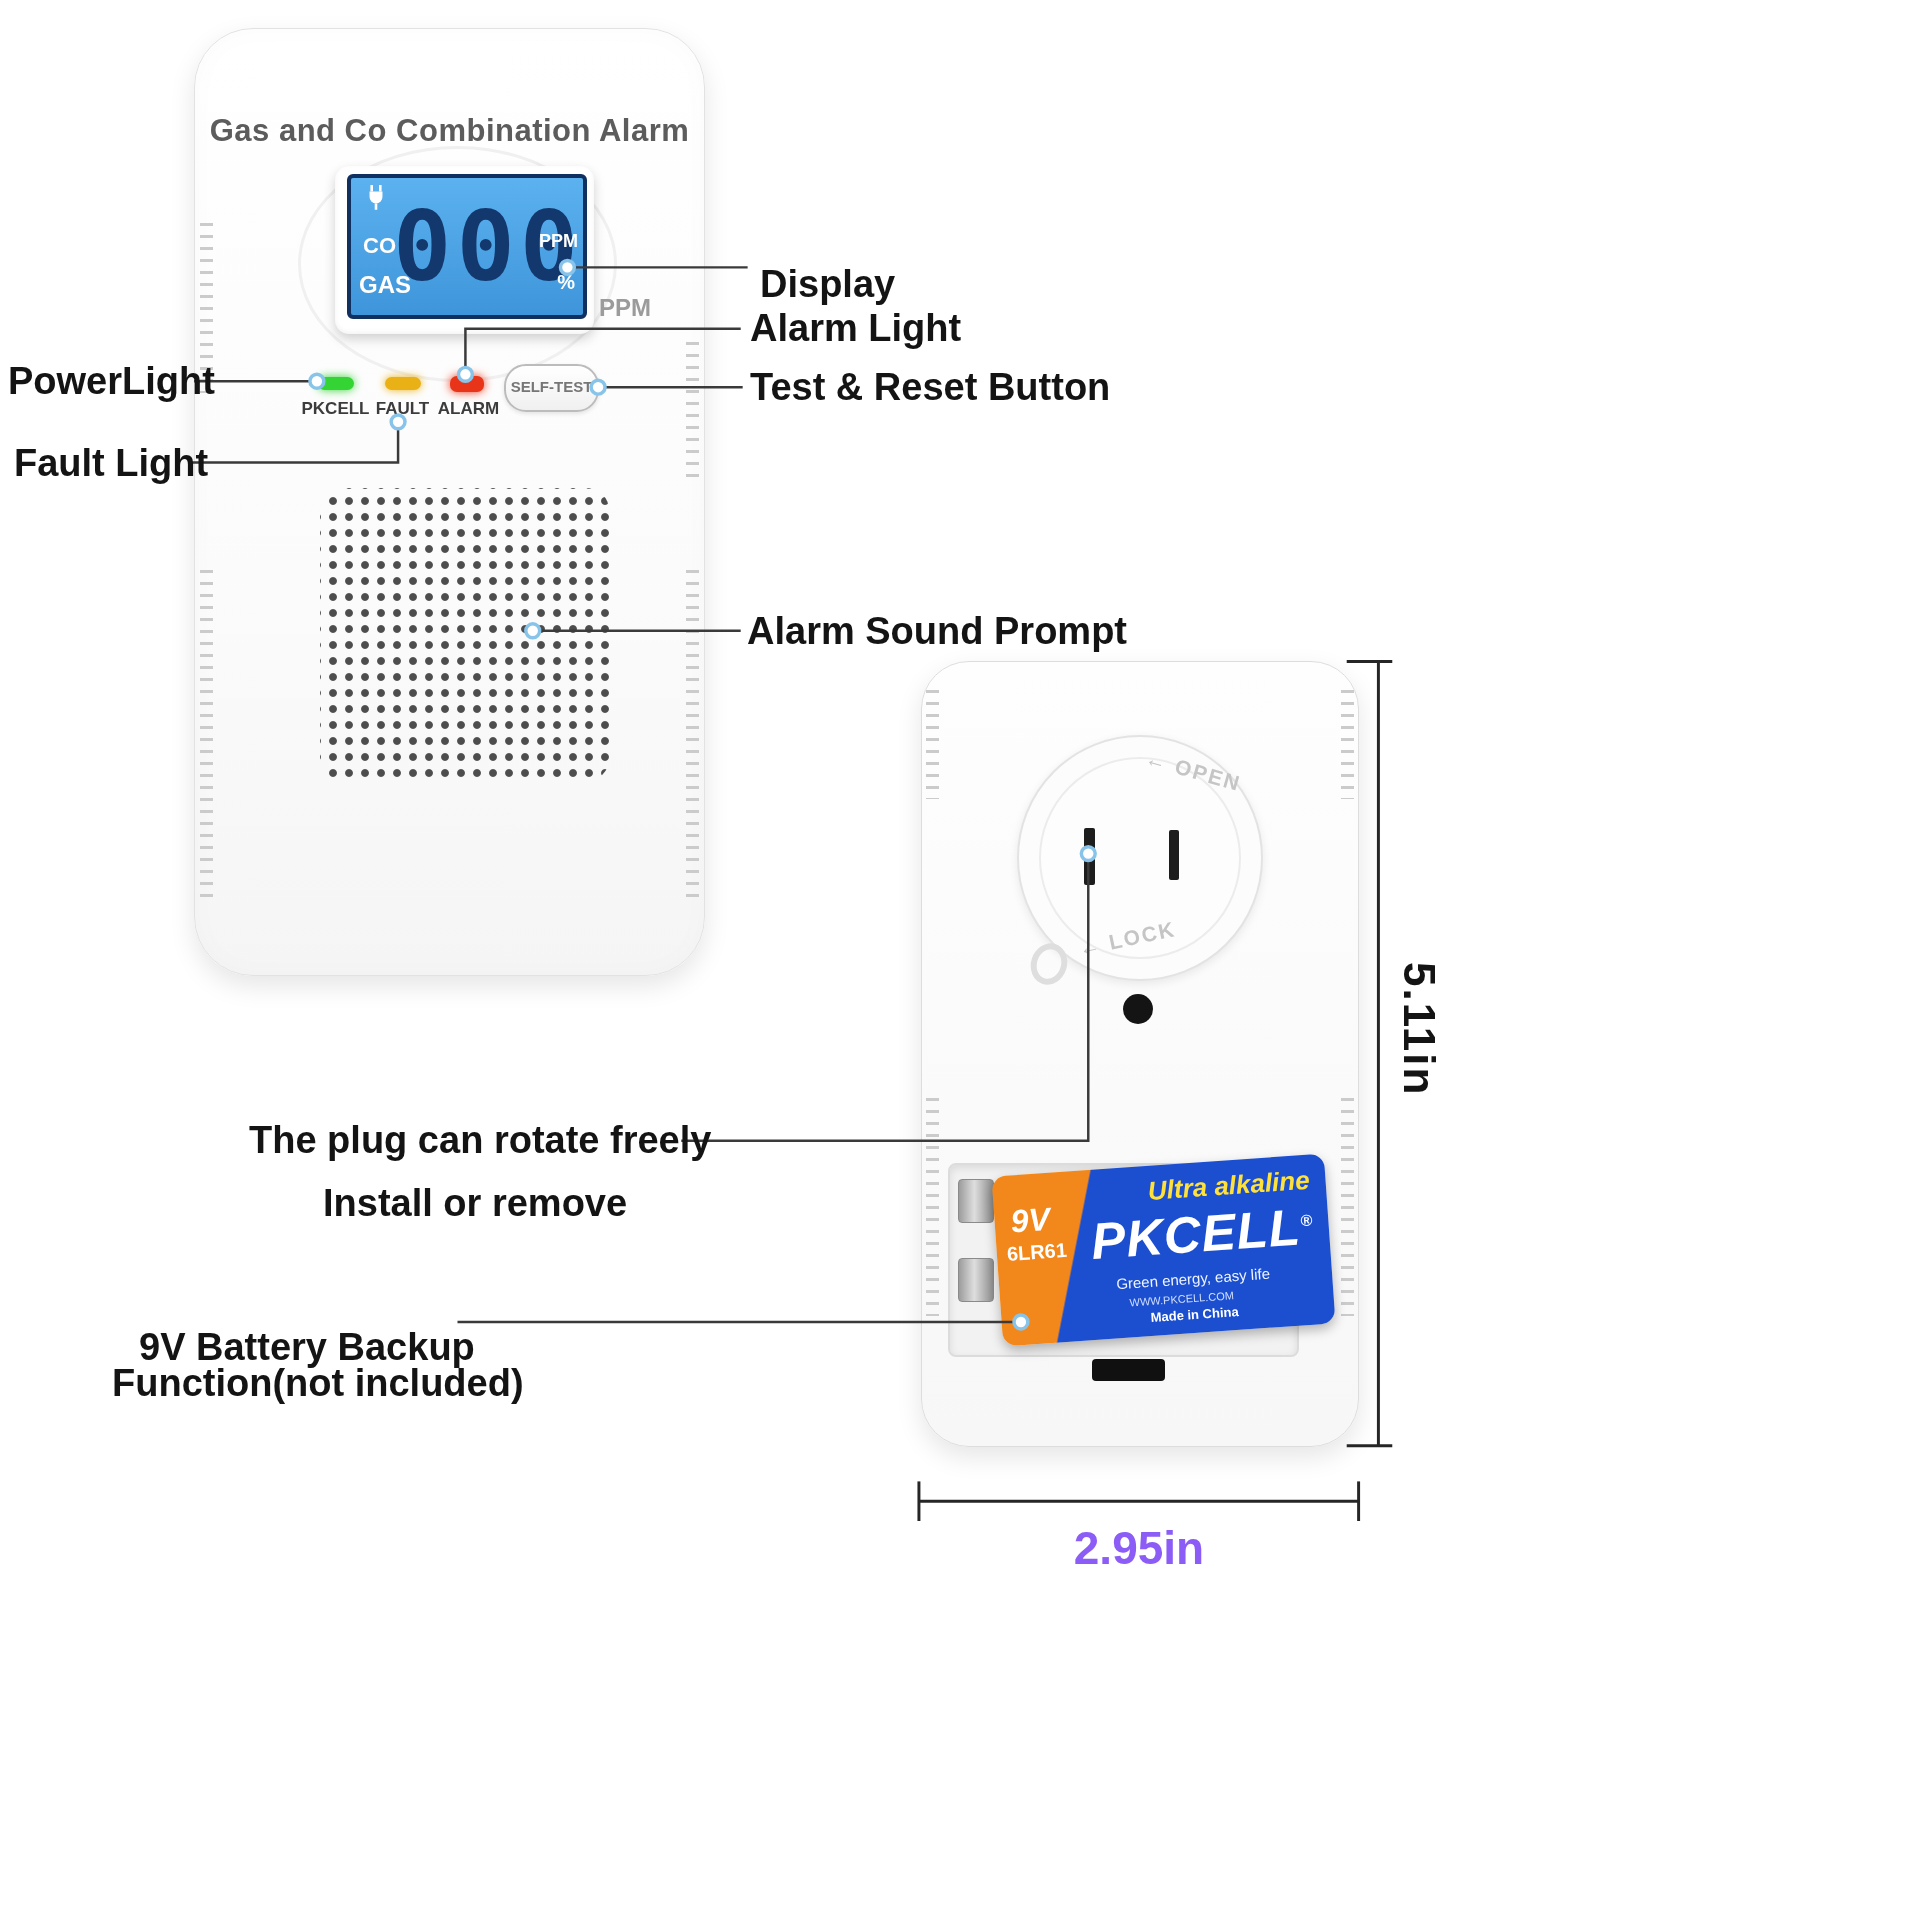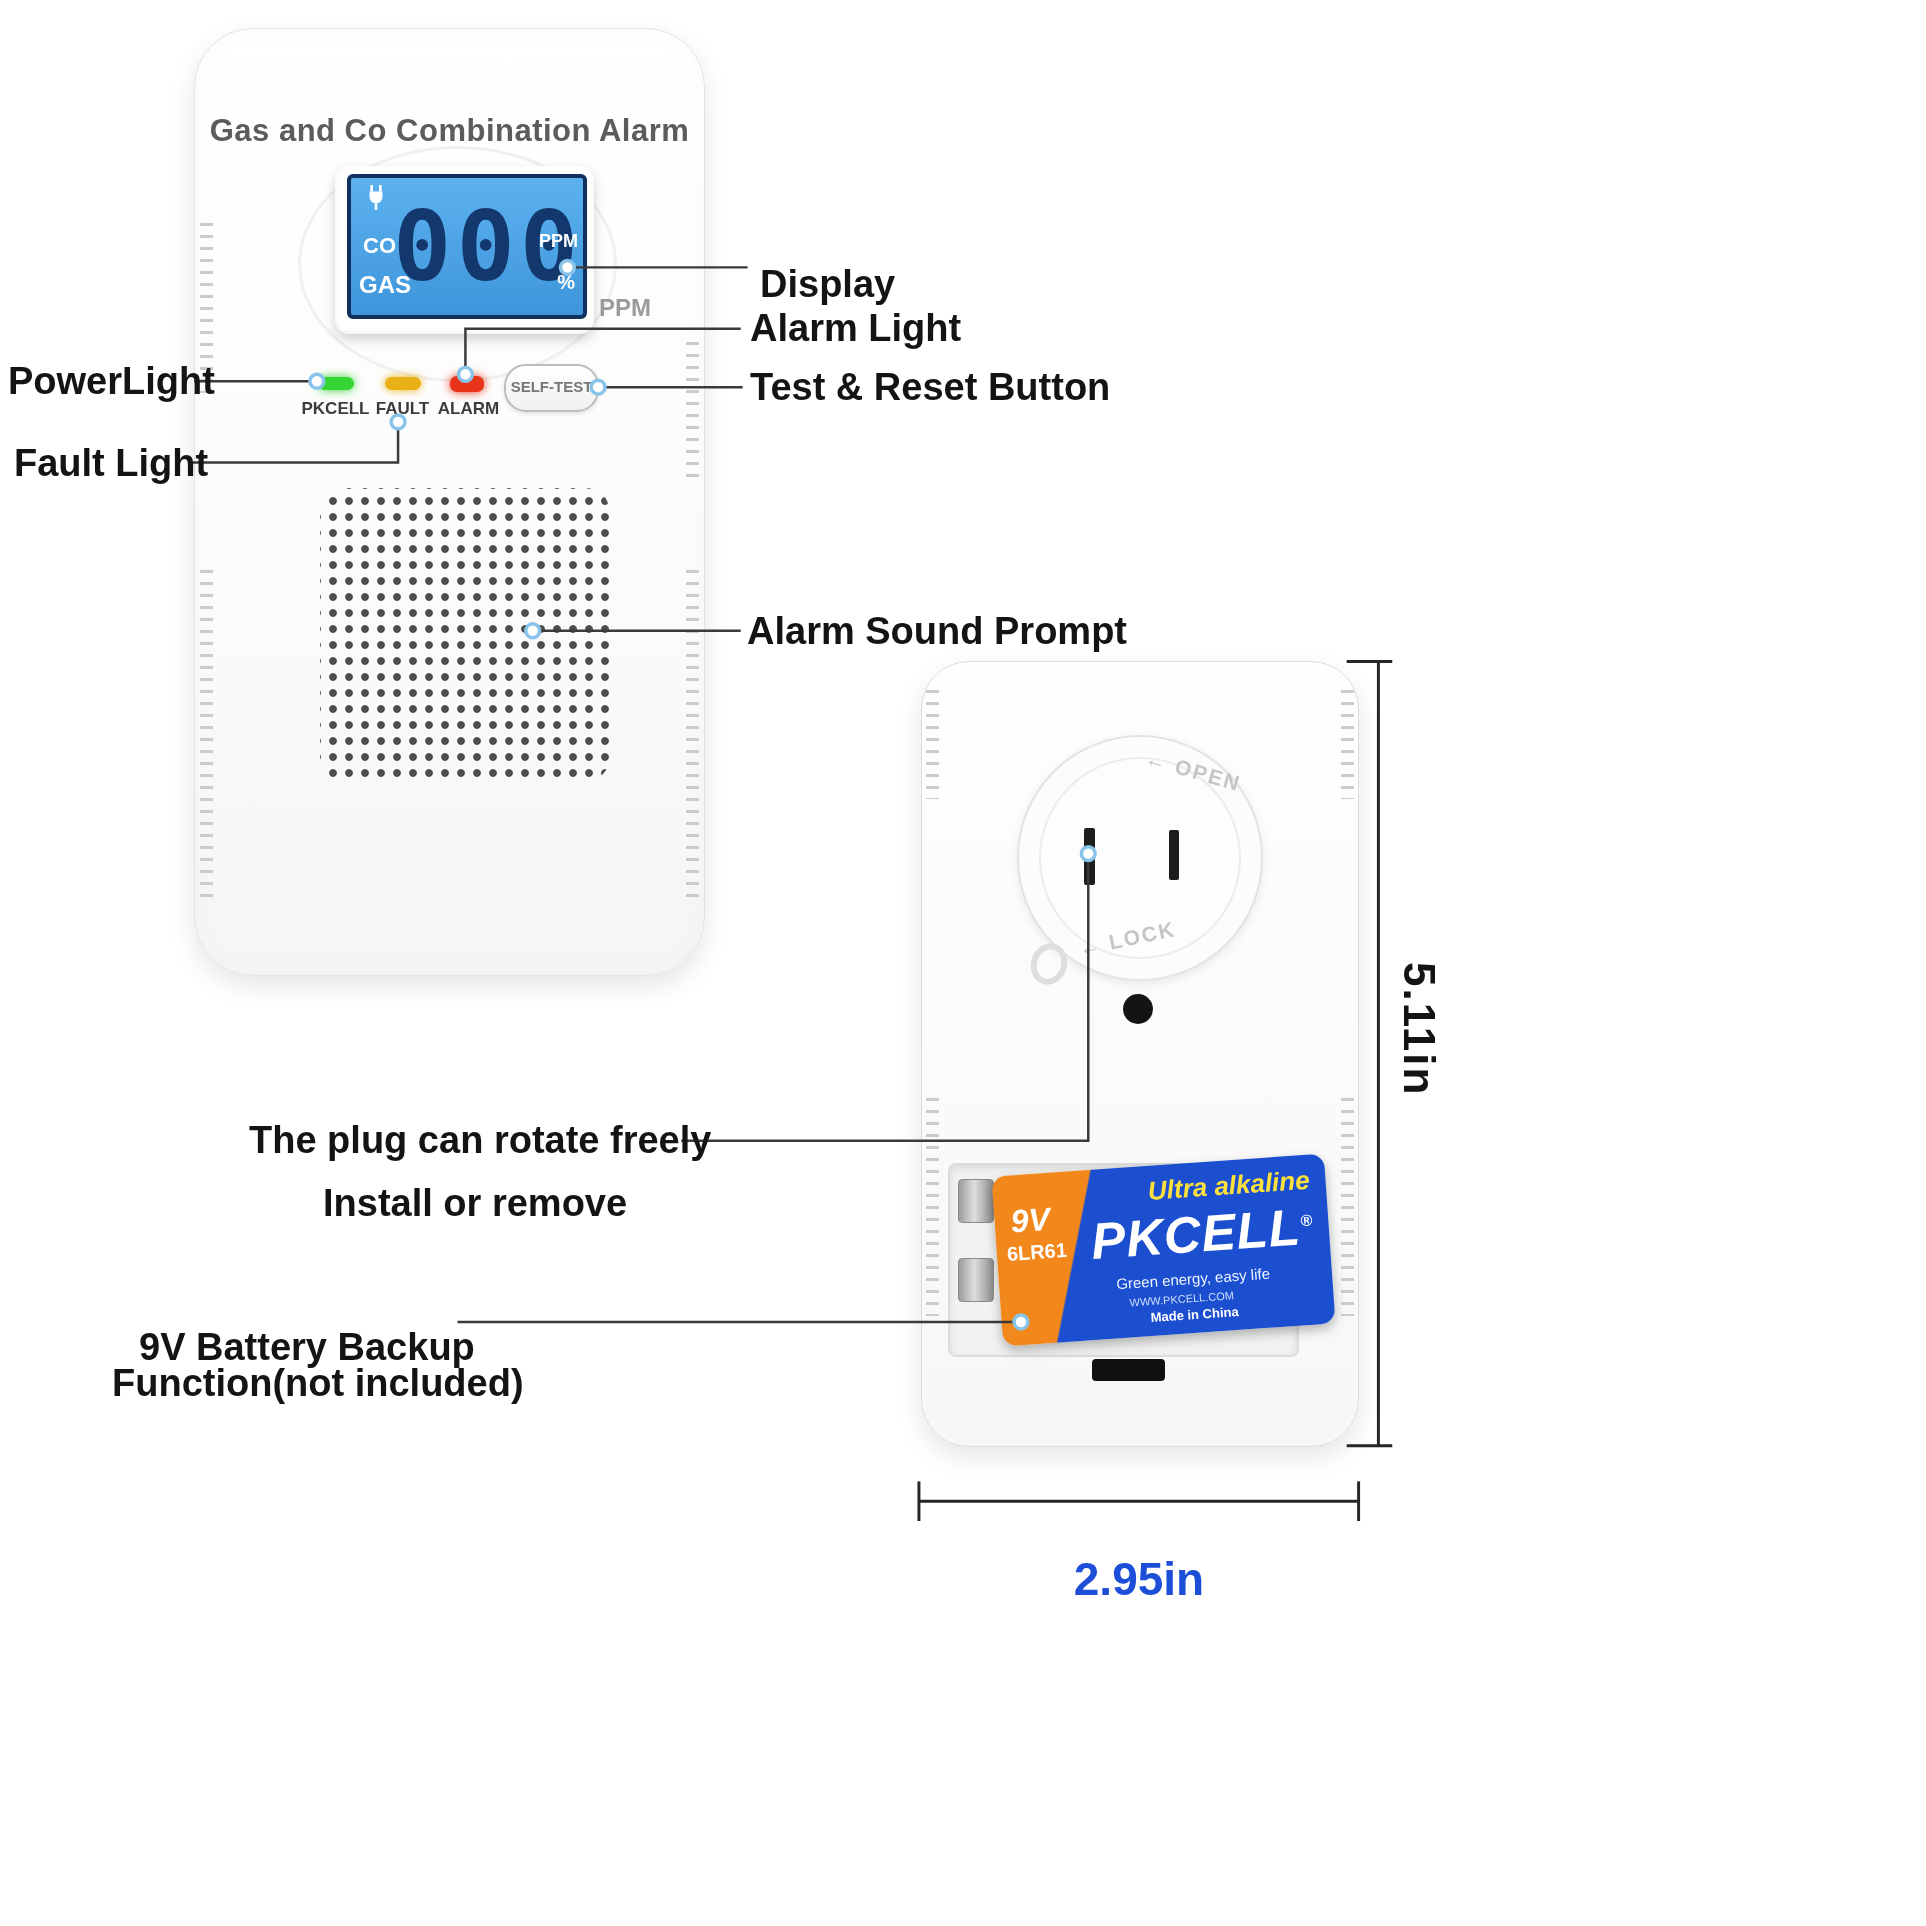--- a/index.html
+++ b/index.html
@@ -118,21 +118,21 @@
   .label {
     position:absolute; font-weight:bold; font-size:38px; color:#141414;
     white-space:nowrap; z-index:60;
   }
   .dim-label-v {
     position:absolute; left:1394px; top:962px; writing-mode:vertical-rl;
     font-size:44px; font-weight:bold; color:#141414; z-index:60; letter-spacing:2px;
   }
   .dim-label-h {
     position:absolute; left:1030px; top:1521px; width:218px; text-align:center;
-    font-size:46px; font-weight:bold; color:#1d4ed8; z-index:60;margin-top:31px;
+    font-size:46px; font-weight:bold; color:#8b5cf6; z-index:60;
   }
   #overlay { position:absolute; left:0; top:0; z-index:50; pointer-events:none; }
 </style>
 </head>
 <body>
 
 <div id="canvas">
 
   <div id="front-device">
     <div class="front-title">Gas and Co Combination Alarm</div>

